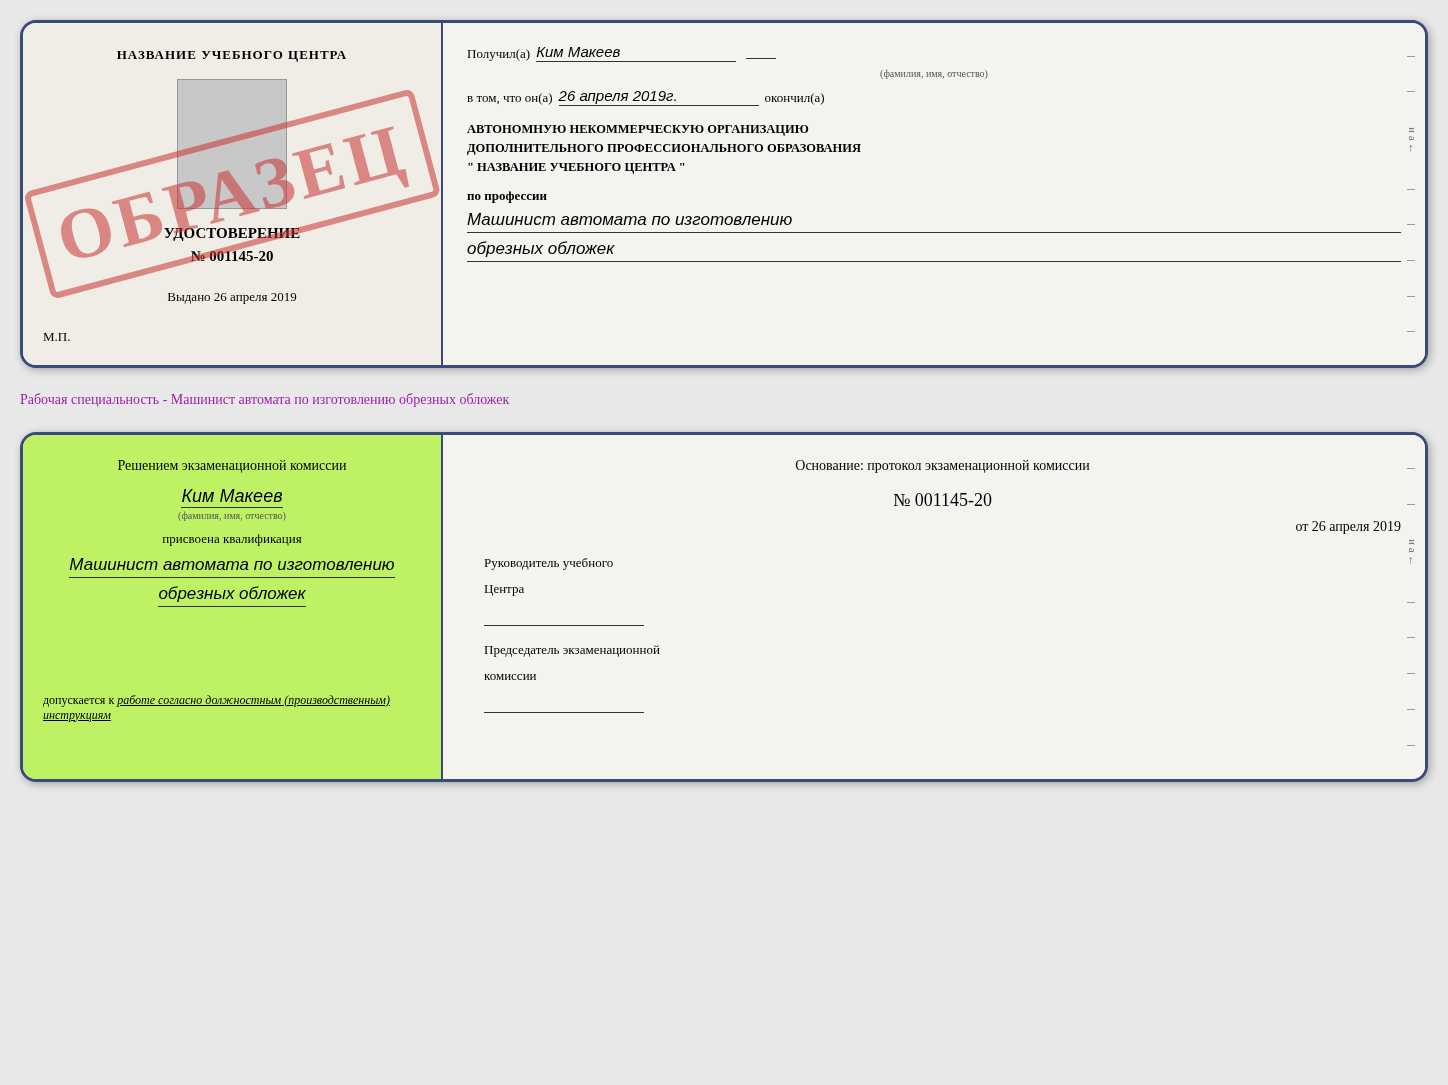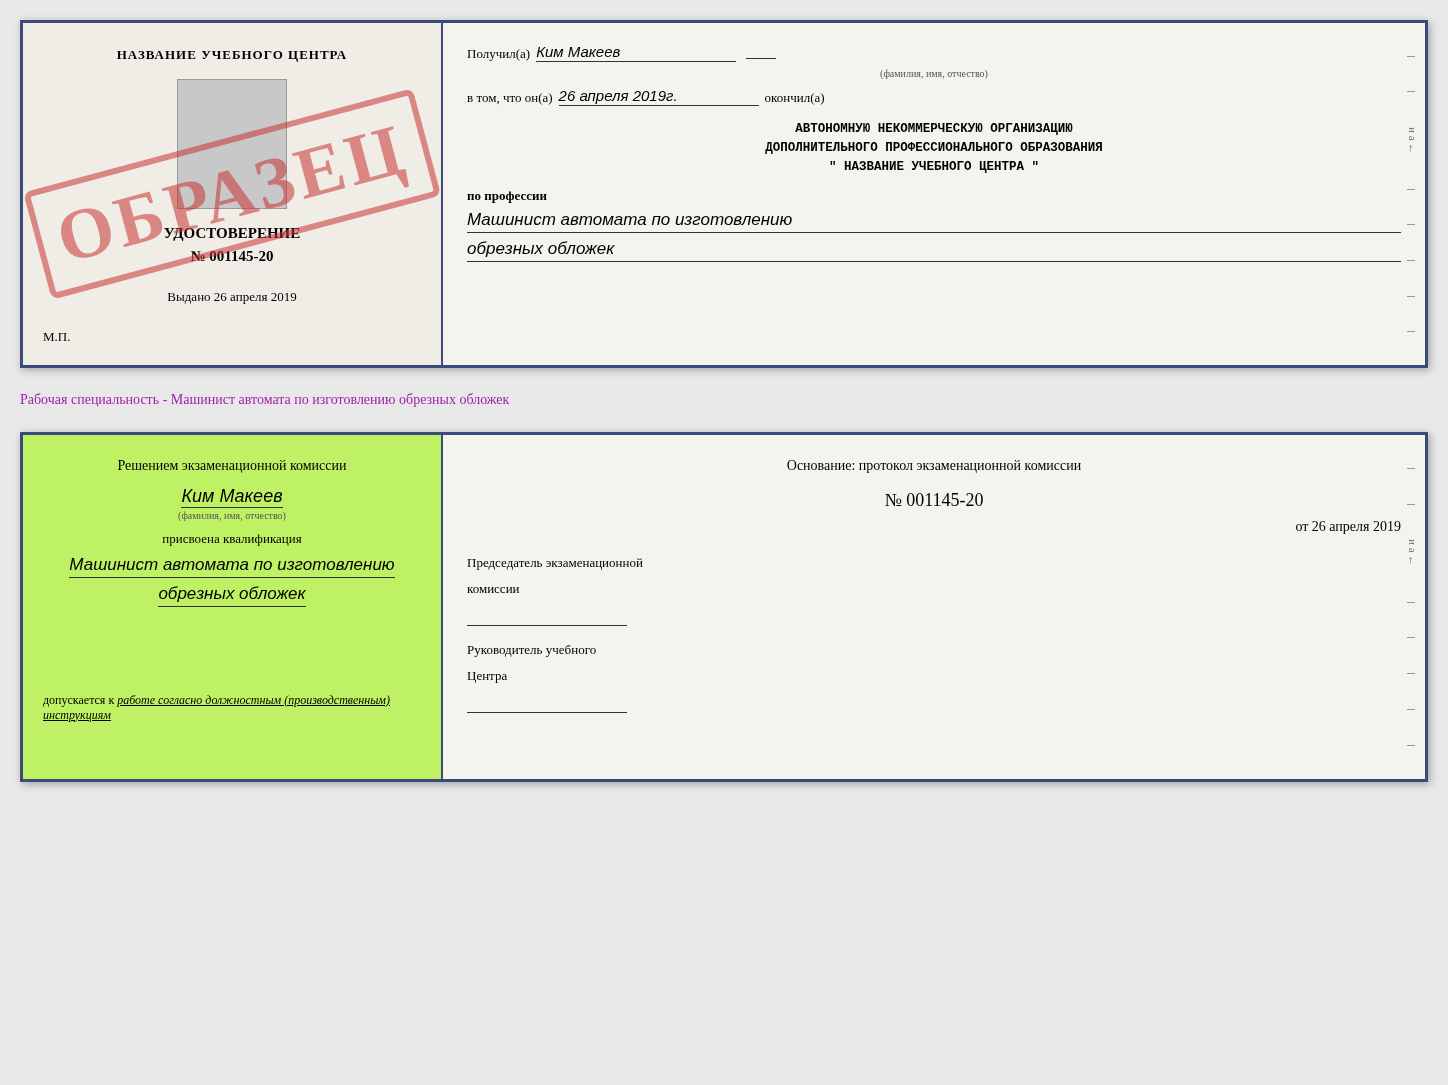--- a/index.html
+++ b/index.html
@@ -14,21 +14,21 @@
     .page-wrapper {
       display: flex;
       flex-direction: column;
       gap: 18px;
     }
 
     
     .document-card {
       background: #f5f3ee;
       border: 3px solid #3a4a7a;
-      border-radius: 0;
+      border-radius: 16px;
       display: flex;
       box-shadow: 2px 2px 8px rgba(0,0,0,0.3);
       position: relative;
       overflow: hidden;
     }
 
     .doc-left {
       width: 420px;
       min-width: 420px;
       border-right: 2px solid #3a4a7a;
@@ -153,25 +153,23 @@
       margin-bottom: 3px;
     }
 
     .section-block {
       margin-top: 14px;
       margin-bottom: 6px;
     }
 
     .section-text {
       font-size: 12.5px;
-      text-align: center;
       line-height: 1.5;
       text-transform: uppercase;
       font-weight: bold;
-      font-family: Liberation Mono, monospace;
     }
 
     .prof-label {
       font-size: 13px;
       margin-top: 12px;
       margin-bottom: 4px;
       font-weight: bold;
     }
 
     .prof-value {
@@ -193,20 +191,21 @@
 
     
     .bottom-doc .doc-left {
       background: #bef264;
       padding: 20px;
     }
 
     .bottom-doc .doc-right {
       background: #f5f3ee;
       padding: 20px 24px;
+      margin-left: 17px;
     }
 
     .commission-title {
       font-size: 14px;
       text-align: center;
       margin-bottom: 10px;
       line-height: 1.5;
     }
 
     .person-name {
@@ -403,31 +402,31 @@
 
     <div class="doc-right">
       <div class="basis-title">Основание: протокол экзаменационной комиссии</div>
       <div class="basis-number">№  001145-20</div>
       <div class="basis-date">
         <span>от</span>
         <span>26 апреля 2019</span>
       </div>
 
       <div class="signature-block">
+        <div class="sig-label">Руководитель учебного</div>
+        <div class="sig-label">Центра</div>
+        <div class="sig-line"></div>
+      </div>
+
+      <div class="signature-block">
         <div class="sig-label">Председатель экзаменационной</div>
         <div class="sig-label">комиссии</div>
         <div class="sig-line"></div>
       </div>
 
-      <div class="signature-block">
-        <div class="sig-label">Руководитель учебного</div>
-        <div class="sig-label">Центра</div>
-        <div class="sig-line"></div>
-      </div>
-
       <div class="right-side-deco">
         <span class="deco-dash"></span>
         <span class="deco-dash"></span>
         <span class="deco-letters">и а ←</span>
         <span class="deco-dash"></span>
         <span class="deco-dash"></span>
         <span class="deco-dash"></span>
         <span class="deco-dash"></span>
         <span class="deco-dash"></span>
       </div>

